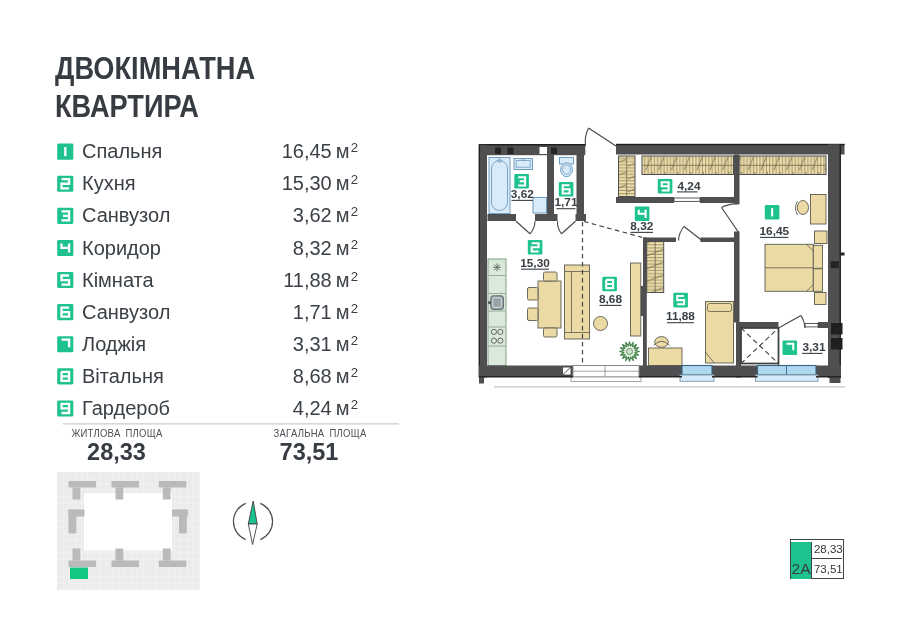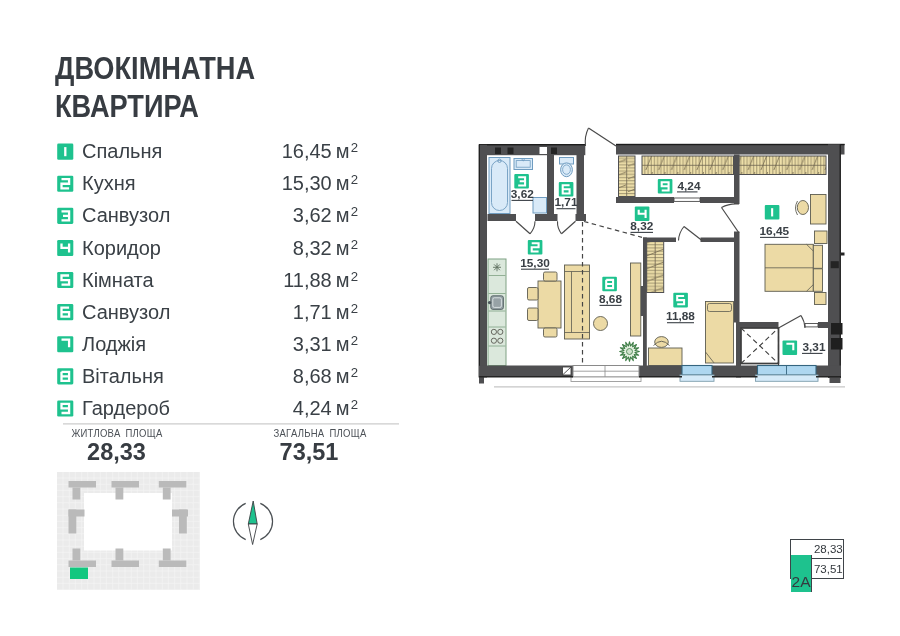--- a/index.html
+++ b/index.html
@@ -317,15 +317,15 @@
     <path d="M786.40,343.67 L793.29,343.67 L793.29,350.33" fill="none" stroke="#fff" stroke-width="2.09" stroke-linecap="butt" stroke-linejoin="miter"></path>
     <text x="802.5" y="351" font-size="11.8" font-weight="bold" fill="#3a4046" font-family="Liberation Sans,sans-serif">3,31</text>
     <line x1="802" y1="353.4" x2="822.5" y2="353.4" stroke="#3a4046" stroke-width="1.1" stroke-linecap="butt"></line>
     <rect x="657.8" y="179" width="14.6" height="14.6" rx="1" fill="#1ec28e"></rect>
     <path d="M661.70,190.43 L668.59,190.43 L668.59,182.17 L661.70,182.17 L661.70,186.30 L668.59,186.30" fill="none" stroke="#fff" stroke-width="2.09" stroke-linecap="butt" stroke-linejoin="miter"></path>
     <text x="677.5" y="189.5" font-size="11.8" font-weight="bold" fill="#3a4046" font-family="Liberation Sans,sans-serif">4,24</text>
     <line x1="677" y1="191.9" x2="697.5" y2="191.9" stroke="#3a4046" stroke-width="1.1" stroke-linecap="butt"></line>
 </svg>
 
 <div class="abs" style="left:790px;top:539px;width:54px;height:40px;border:1.4px solid #3f4449;background:#fff">
-  <div class="abs" style="left:0;top:15px;width:21px;height:37.2px;background:#1ec28e;border-right:1.4px solid #3f4449;color:#343a3f;font-size:15.5px;display:flex;align-items:flex-end;justify-content:center;padding-bottom:1px">2А</div>
+  <div class="abs" style="left:0;top:2px;width:21px;height:37.2px;background:#1ec28e;border-right:1.4px solid #3f4449;color:#343a3f;font-size:15.5px;display:flex;align-items:flex-end;justify-content:center;padding-bottom:1px">2А</div>
   <div class="abs" style="left:21.4px;top:0;width:30px;height:18.6px;border-bottom:1.4px solid #3f4449;font-size:11.5px;color:#33383d;display:flex;align-items:center;justify-content:flex-start;padding-left:1.5px">28,33</div>
   <div class="abs" style="left:21.4px;top:20px;width:30px;height:17.2px;font-size:11.5px;color:#33383d;display:flex;align-items:center;justify-content:flex-start;padding-left:1.5px">73,51</div>
 </div>
 </body></html>

